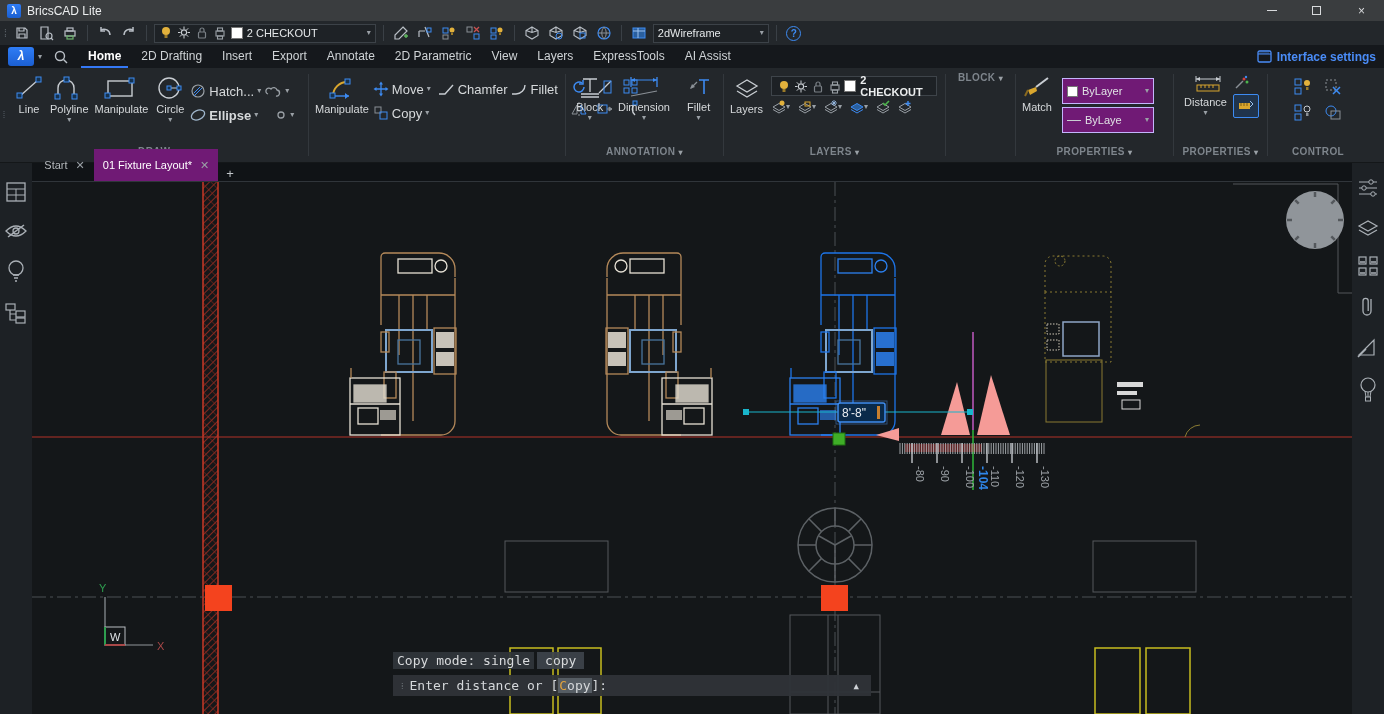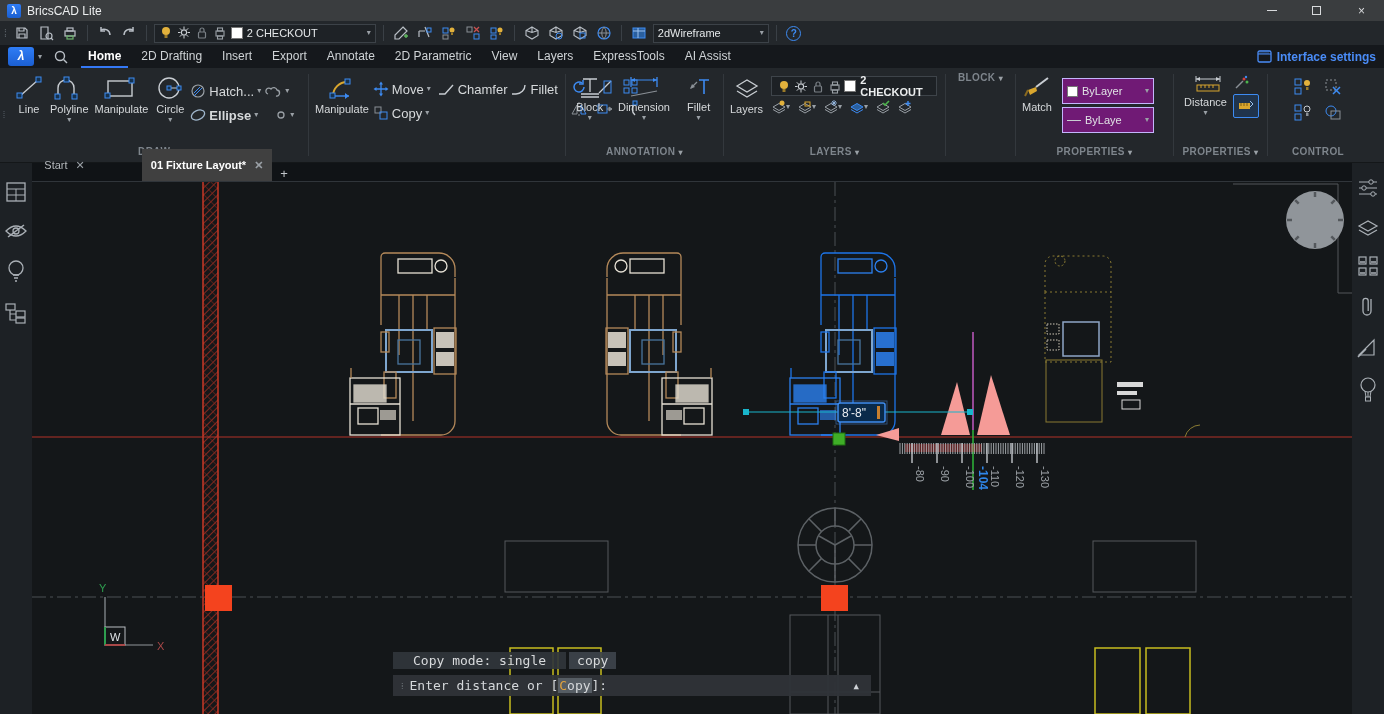--- a/index.html
+++ b/index.html
@@ -53,36 +53,36 @@
   .statebox{display:flex;align-items:center;gap:4px;height:20px;border:1px solid #3e444a;background:#1d2125;padding:0 5px;}
   .statebox .txt{font-size:11px;font-weight:bold;color:#eceeef;}
   .selbox{display:flex;align-items:center;gap:4px;height:18px;width:92px;border:1px solid #c4b5fd;background:#701a75;padding:12px 4px;}
   .selbox .txt{font-size:11px;color:#e0e3e5;flex:1;}
   .togglebtn{width:26px;height:24px;border:1px solid #3d8bf2;background:#20344c;border-radius:2px;
       display:flex;align-items:center;justify-content:center;}
 
   
   #doctabs{left:0;top:163px;width:1384px;height:19px;background:#101316;display:flex;align-items:flex-end;border-bottom:1px solid #30353a;}
   .dtab{display:flex;align-items:center;gap:8px;height:19px;padding:16px 9px;font-size:11px;color:#b4b8bc;}
-  .dtab.active{background:#404040;color:#fff;font-weight:bold;margin-left:48px;}
+  .dtab.active{background:#701a75;color:#fff;font-weight:normal;}
   .dtab .x{color:#9aa0a6;font-size:11px;}
   .plus{color:#c2c6ca;font-size:13px;padding:0 8px;}
 
   
   .rail{top:163px;width:32px;height:551px;background:#1d2125;display:flex;flex-direction:column;align-items:center;}
   #lrail{left:0;}
   #rrail{left:1352px;width:32px;}
   .railicon{margin-top:18px;}
 
   
   #canvas{left:32px;top:182px;width:1320px;height:532px;background:#141719;}
 
   
   #cmdhist{left:393px;top:652px;display:flex;font:13px "DejaVu Sans Mono",monospace;color:#d8dadc;}
-  #cmdhist .h1{background:rgba(49,54,59,.92);padding:1px 20px;}
+  #cmdhist .h1{background:rgba(49,54,59,.92);padding:1px 4px;}
   #cmdhist .h2{background:rgba(62,68,75,.92);padding:1px 8px;margin-left:3px;}
   #cmdbar{left:393px;top:675px;width:478px;height:21px;background:rgba(47,51,56,.95);
       display:flex;align-items:center;font:13px "DejaVu Sans Mono",monospace;color:#d5d8db;padding:0 8px;}
   #cmdbar .cgrip{color:#7a8086;font-size:9px;letter-spacing:-1px;margin-right:7px;}
   .kw{background:#565d64;padding:0 1px;}
   .kw-first{color:#e2a23c;}
   #cmdup{position:absolute;right:12px;color:#cfd3d7;font-size:9px;}
 
   svg{display:block;}
   text{font-family:"Liberation Sans",sans-serif;}

